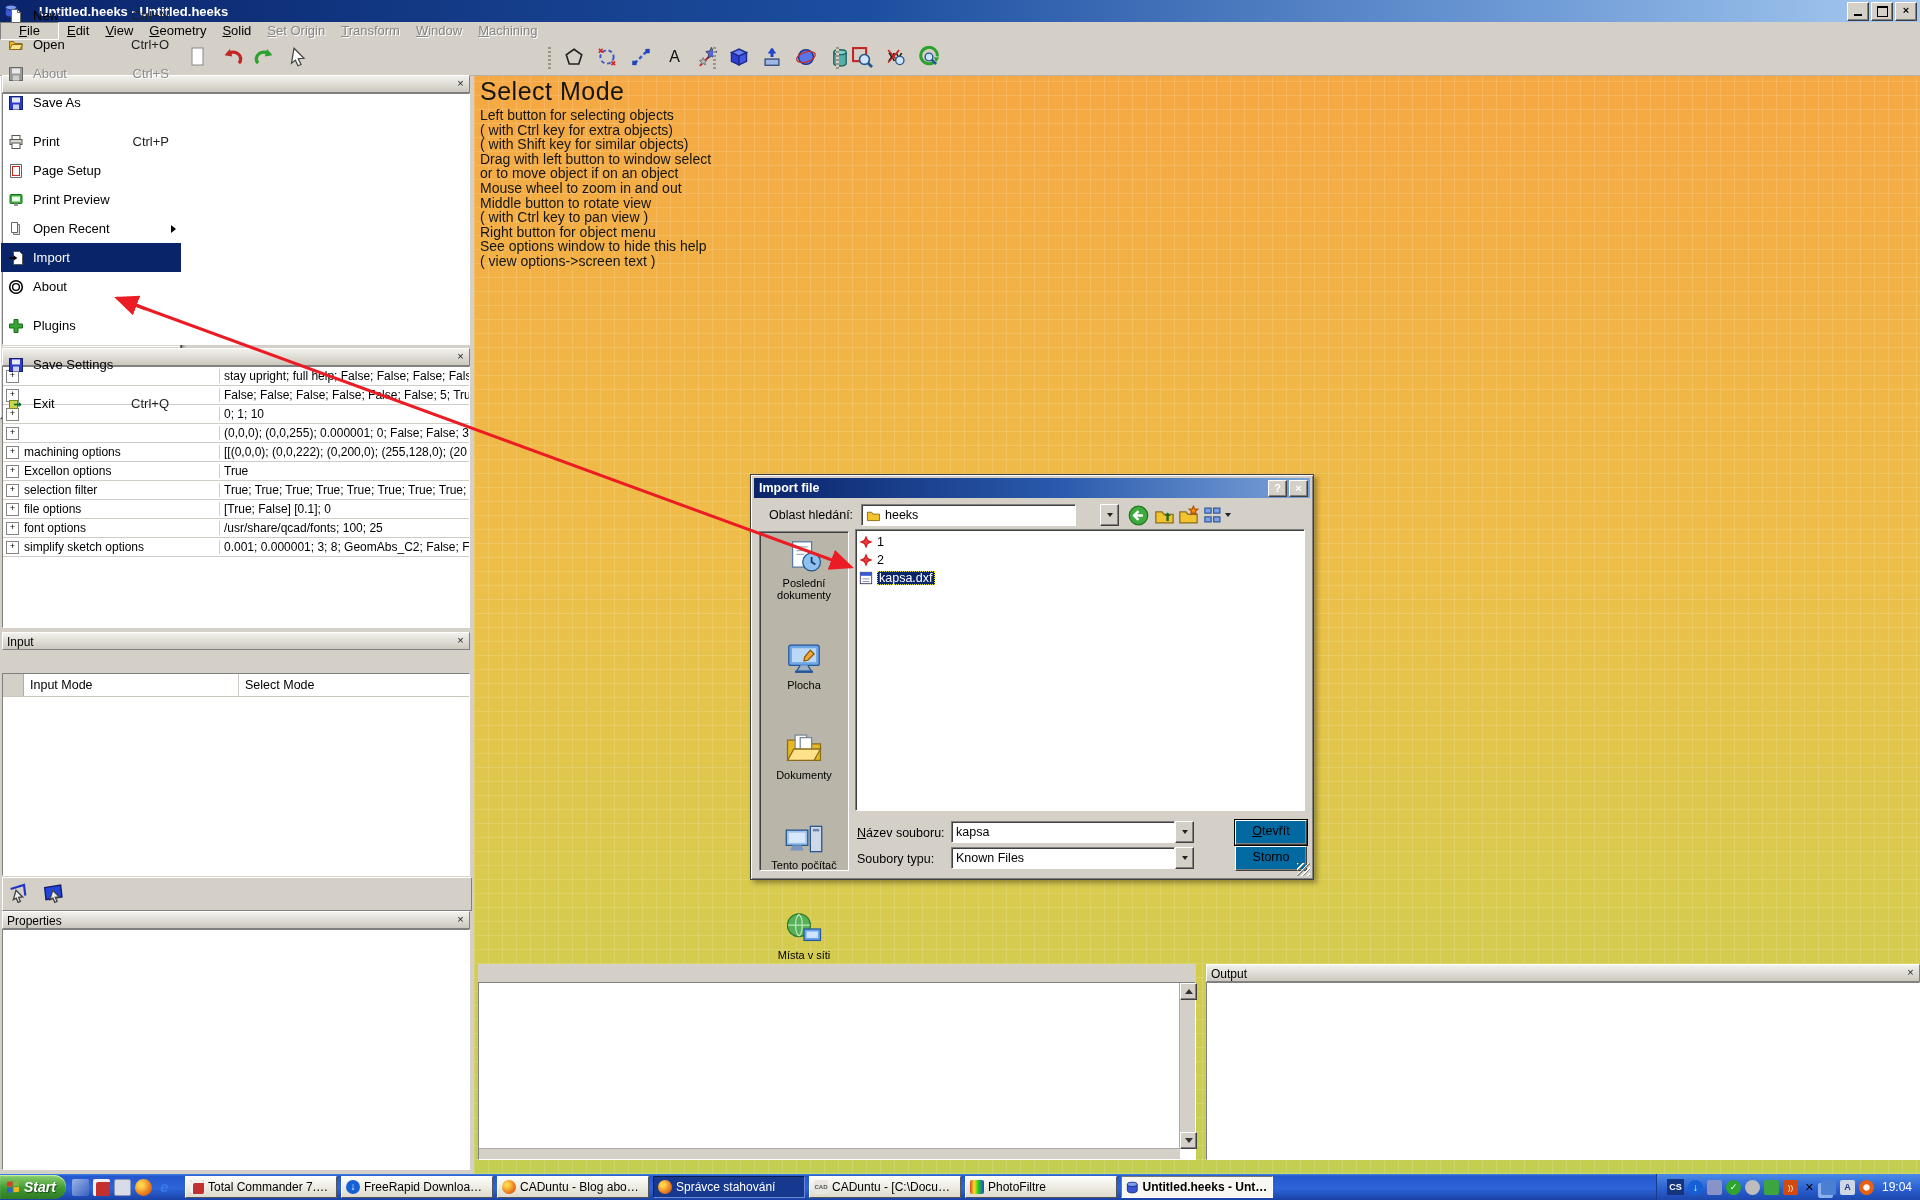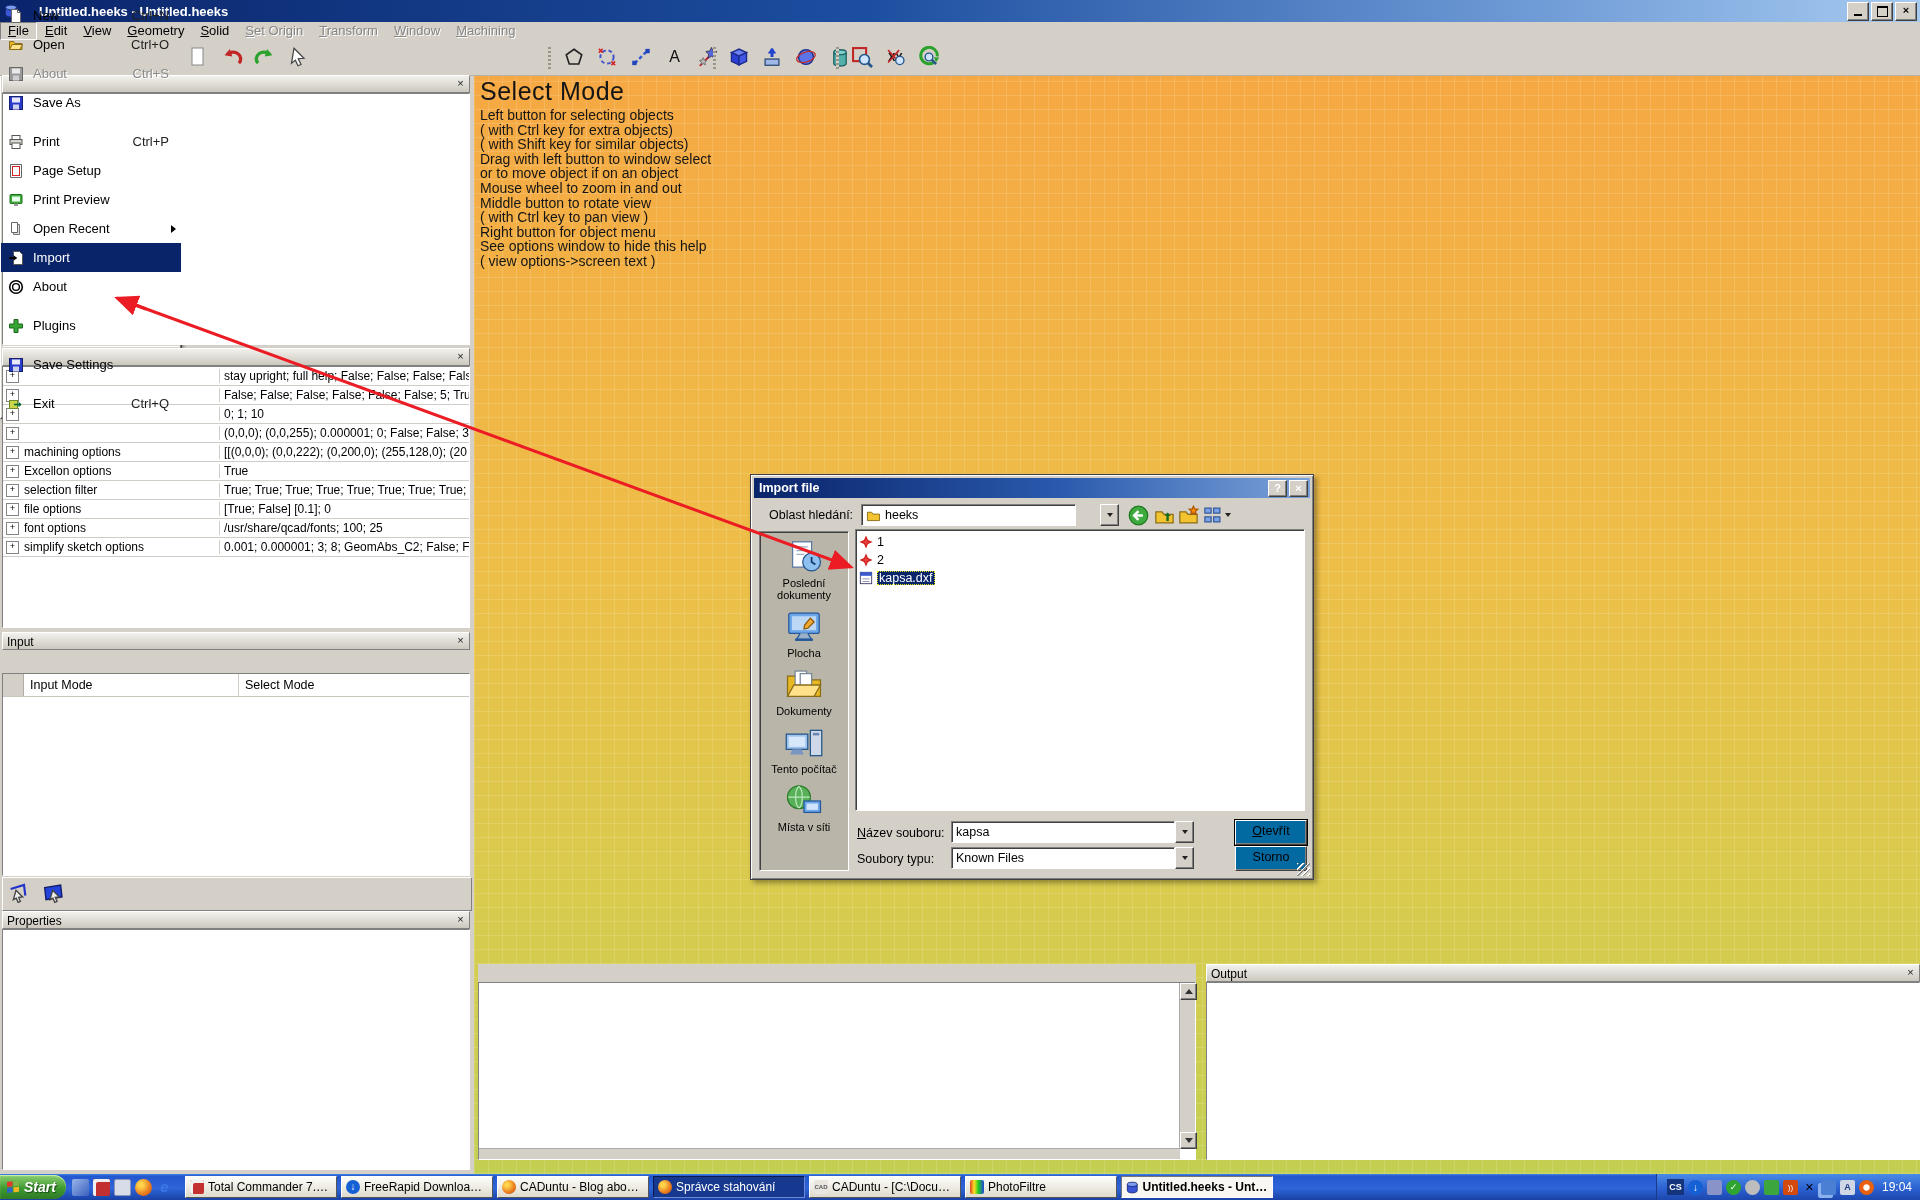--- a/index.html
+++ b/index.html
@@ -14,21 +14,21 @@
   .winbtn{width:20px;height:17px;font-size:11px;line-height:15px;text-align:center;margin-left:2px;}
   #winbtns{position:absolute;right:3px;top:2px;display:flex;}
   .glyph-min{display:block;width:8px;height:2px;background:#000;margin:11px auto 0;}
   .glyph-max{display:block;width:9px;height:8px;border:1px solid #000;border-top:2px solid #000;margin:3px auto 0;}
   .glyph-x::before{content:"×";font-weight:bold;}
   
   #menubar{left:0;top:22px;width:1920px;height:18px;background:#d4d0c8;display:flex;align-items:stretch;}
   .mb{padding:1px 8px 0;cursor:default;}
   .mb .fl{display:inline-block;}
   .fl::first-letter{text-decoration:underline;}
-  .mb.open{border:1px solid;border-color:#808080 #fff #fff #808080;padding:0 7px 0;}
+  .mb.open{border:1px solid;border-color:#808080 #fff #fff #808080;padding:0 18px 0;}
   .mb.dis{color:#868686;text-shadow:1px 1px 0 #fff;}
   
   #tstrip{left:0;top:40px;width:1920px;height:35px;background:#d4d0c8;border-bottom:1px solid #b5b2a8;}
   .tgrip{width:3px;height:24px;margin:5px 4px 0 3px;background:repeating-linear-gradient(0deg,#9a968c 0 2px,#d4d0c8 2px 4px);display:inline-block;}
   .tbtn{width:30px;height:28px;display:inline-flex;align-items:center;justify-content:center;vertical-align:top;margin-top:3px;}
   .tgroup{position:absolute;top:0;height:35px;white-space:nowrap;}
   
   .panel{position:absolute;background:#d4d0c8;}
   .phead{position:relative;height:18px;background:linear-gradient(#f2f1ec,#ccc8bf);border:1px solid;border-color:#fff #808080 #808080 #fff;font-size:12px;padding:2px 4px 0;box-sizing:border-box;}
   .pclose{position:absolute;right:2px;top:2px;width:13px;height:13px;text-align:center;line-height:11px;font-size:11px;color:#222;}
@@ -72,21 +72,21 @@
   #dlgtitle{position:absolute;left:3px;top:3px;right:3px;height:20px;background:linear-gradient(90deg,#0a246a 0%,#2a5aad 55%,#7ba2d8 100%);display:flex;align-items:center;padding-left:5px;color:#fff;font-weight:bold;font-size:12.5px;}
   #dlgbtns{position:absolute;right:2px;top:2px;display:flex;gap:2px;}
   .dbtn{width:17px;height:15px;font-size:11px;font-weight:bold;text-align:center;line-height:14px;}
   .dbtn.q::before{content:"?";}
   .dbtn.x::before{content:"×";}
   .dlabel{position:absolute;font-size:12.5px;}
   .combo{position:absolute;height:22px;box-sizing:border-box;display:flex;align-items:center;}
   .combo .cin{flex:1;align-self:stretch;display:flex;align-items:center;gap:4px;padding-left:4px;font-size:12.5px;background:#fff;border:1px solid;border-color:#808080 #fff #fff #808080;box-shadow:inset 1px 1px 0 #404040;}
   .combo .cdrop{width:17px;align-self:stretch;display:flex;align-items:center;justify-content:center;}
   .dtb{position:absolute;width:26px;height:24px;display:flex;align-items:center;justify-content:center;}
-  #places{background:#b9b5a9;display:flex;flex-direction:column;align-items:center;padding-top:8px;box-sizing:border-box;}
+  #places{background:#b9b5a9;display:flex;flex-direction:column;align-items:center;padding-top:8px;box-sizing:border-box;gap:32px;}
   .place{width:100%;text-align:center;font-size:11px;line-height:12px;margin-bottom:9px;color:#000;}
   .place svg{display:block;margin:0 auto 3px;}
   #flist{background:#fff;font-size:12.5px;padding:3px 0 0 3px;box-sizing:border-box;}
   .fitem{display:flex;align-items:center;gap:4px;height:18px;}
   .fitem .nm.sel{background:#0a246a;color:#fff;outline:1px dotted #e6e600;outline-offset:-1px;padding:0 2px;}
   .pushbtn{position:absolute;width:70px;height:23px;background:#0369a1;border:1px solid;border-color:#fff #404040 #404040 #fff;box-shadow:inset -1px -1px 0 #808080;text-align:center;line-height:21px;font-size:12.5px;}
   .pushbtn.def{outline:1px solid #000;}
   #grip{position:absolute;right:3px;bottom:3px;width:13px;height:13px;background:repeating-linear-gradient(135deg,#fff 0 1px,#888 1px 2px,transparent 2px 4px);}
   
   #arrow{position:absolute;left:0;top:0;z-index:50;pointer-events:none;}

